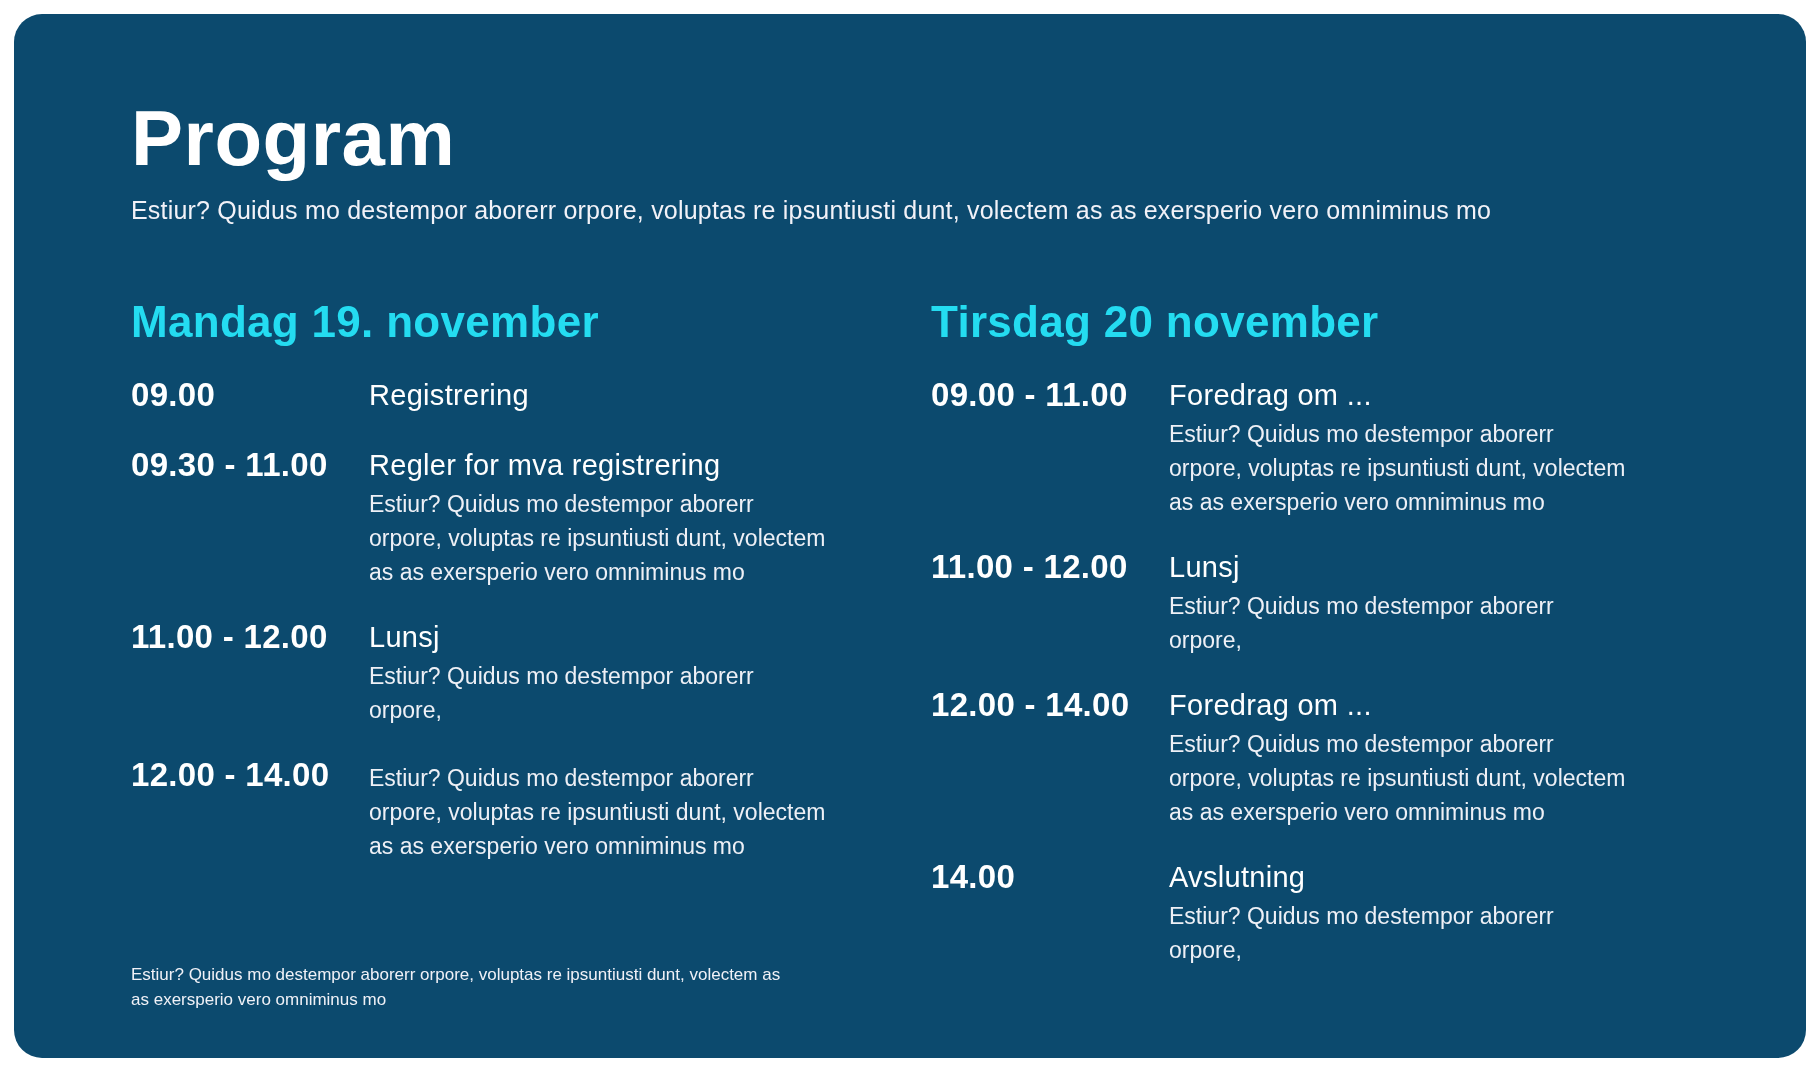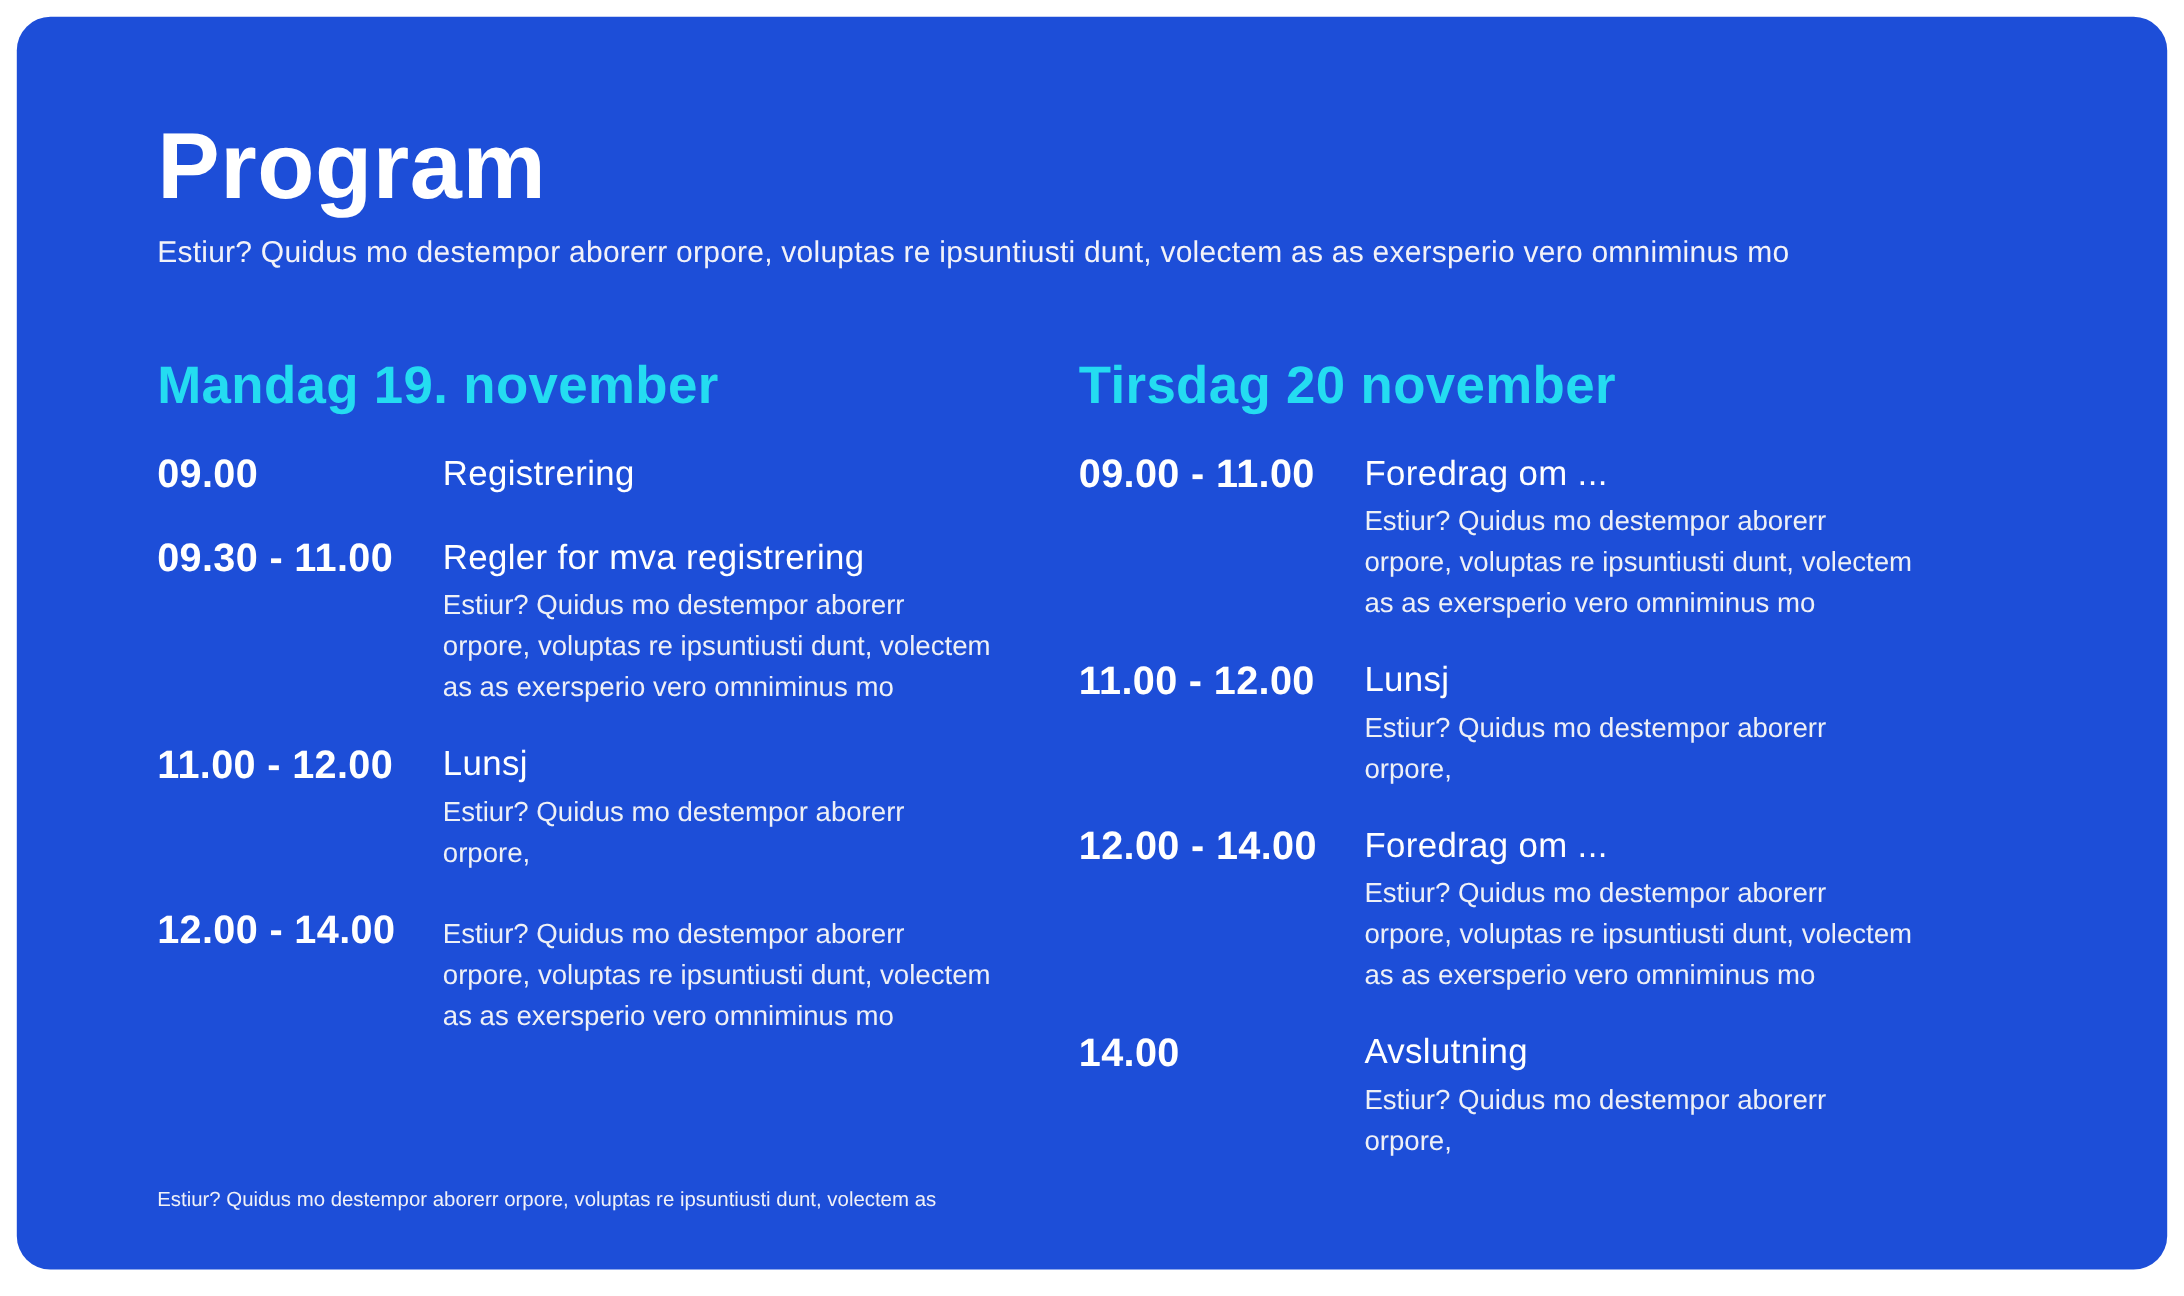--- a/index.html
+++ b/index.html
@@ -5,21 +5,21 @@
   * { margin: 0; padding: 0; box-sizing: border-box; }
   html, body {
     width: 1820px; height: 1080px;
     background: #ffffff;
     font-family: "Liberation Sans", sans-serif;
     overflow: hidden;
   }
   .card {
     position: absolute;
     left: 14px; top: 14px; right: 14px; bottom: 22px;
-    background: #1d4ed8;
+    background: #0c4a6e;
     border-radius: 28px;
     color: #ffffff;
     padding: 80px 120px 0 117px;
     overflow: hidden;
   }
   .page-title {
     font-size: 78px;
     font-weight: 700;
     letter-spacing: 0.5px;
     line-height: 1.15;
@@ -30,21 +30,21 @@
     font-size: 25px;
     font-weight: 400;
     color: #f2f2f8;
     white-space: nowrap;
     letter-spacing: 0.2px;
   }
   .columns {
     margin-top: 72px;
     display: grid;
     grid-template-columns: 700px 700px;
-    column-gap: 68px;
+    column-gap: 100px;
   }
   .day-heading {
     font-size: 44px;
     font-weight: 700;
     color: #24dcf1;
     letter-spacing: 0.3px;
     margin-bottom: 30px;
   }
   .item {
     display: grid;
@@ -162,15 +162,16 @@
           <div class="item-title">Avslutning</div>
           <div class="item-desc">Estiur? Quidus mo destempor aborerr orpore,</div>
         </div>
       </div>
     </div>
 
   </div>
 
   <div class="footer-note">
     <div>Estiur? Quidus mo destempor aborerr orpore, voluptas re ipsuntiusti dunt, volectem as</div>
+    <div>as exersperio vero omniminus mo</div>
   </div>
 
 </div>
 
 </body></html>

